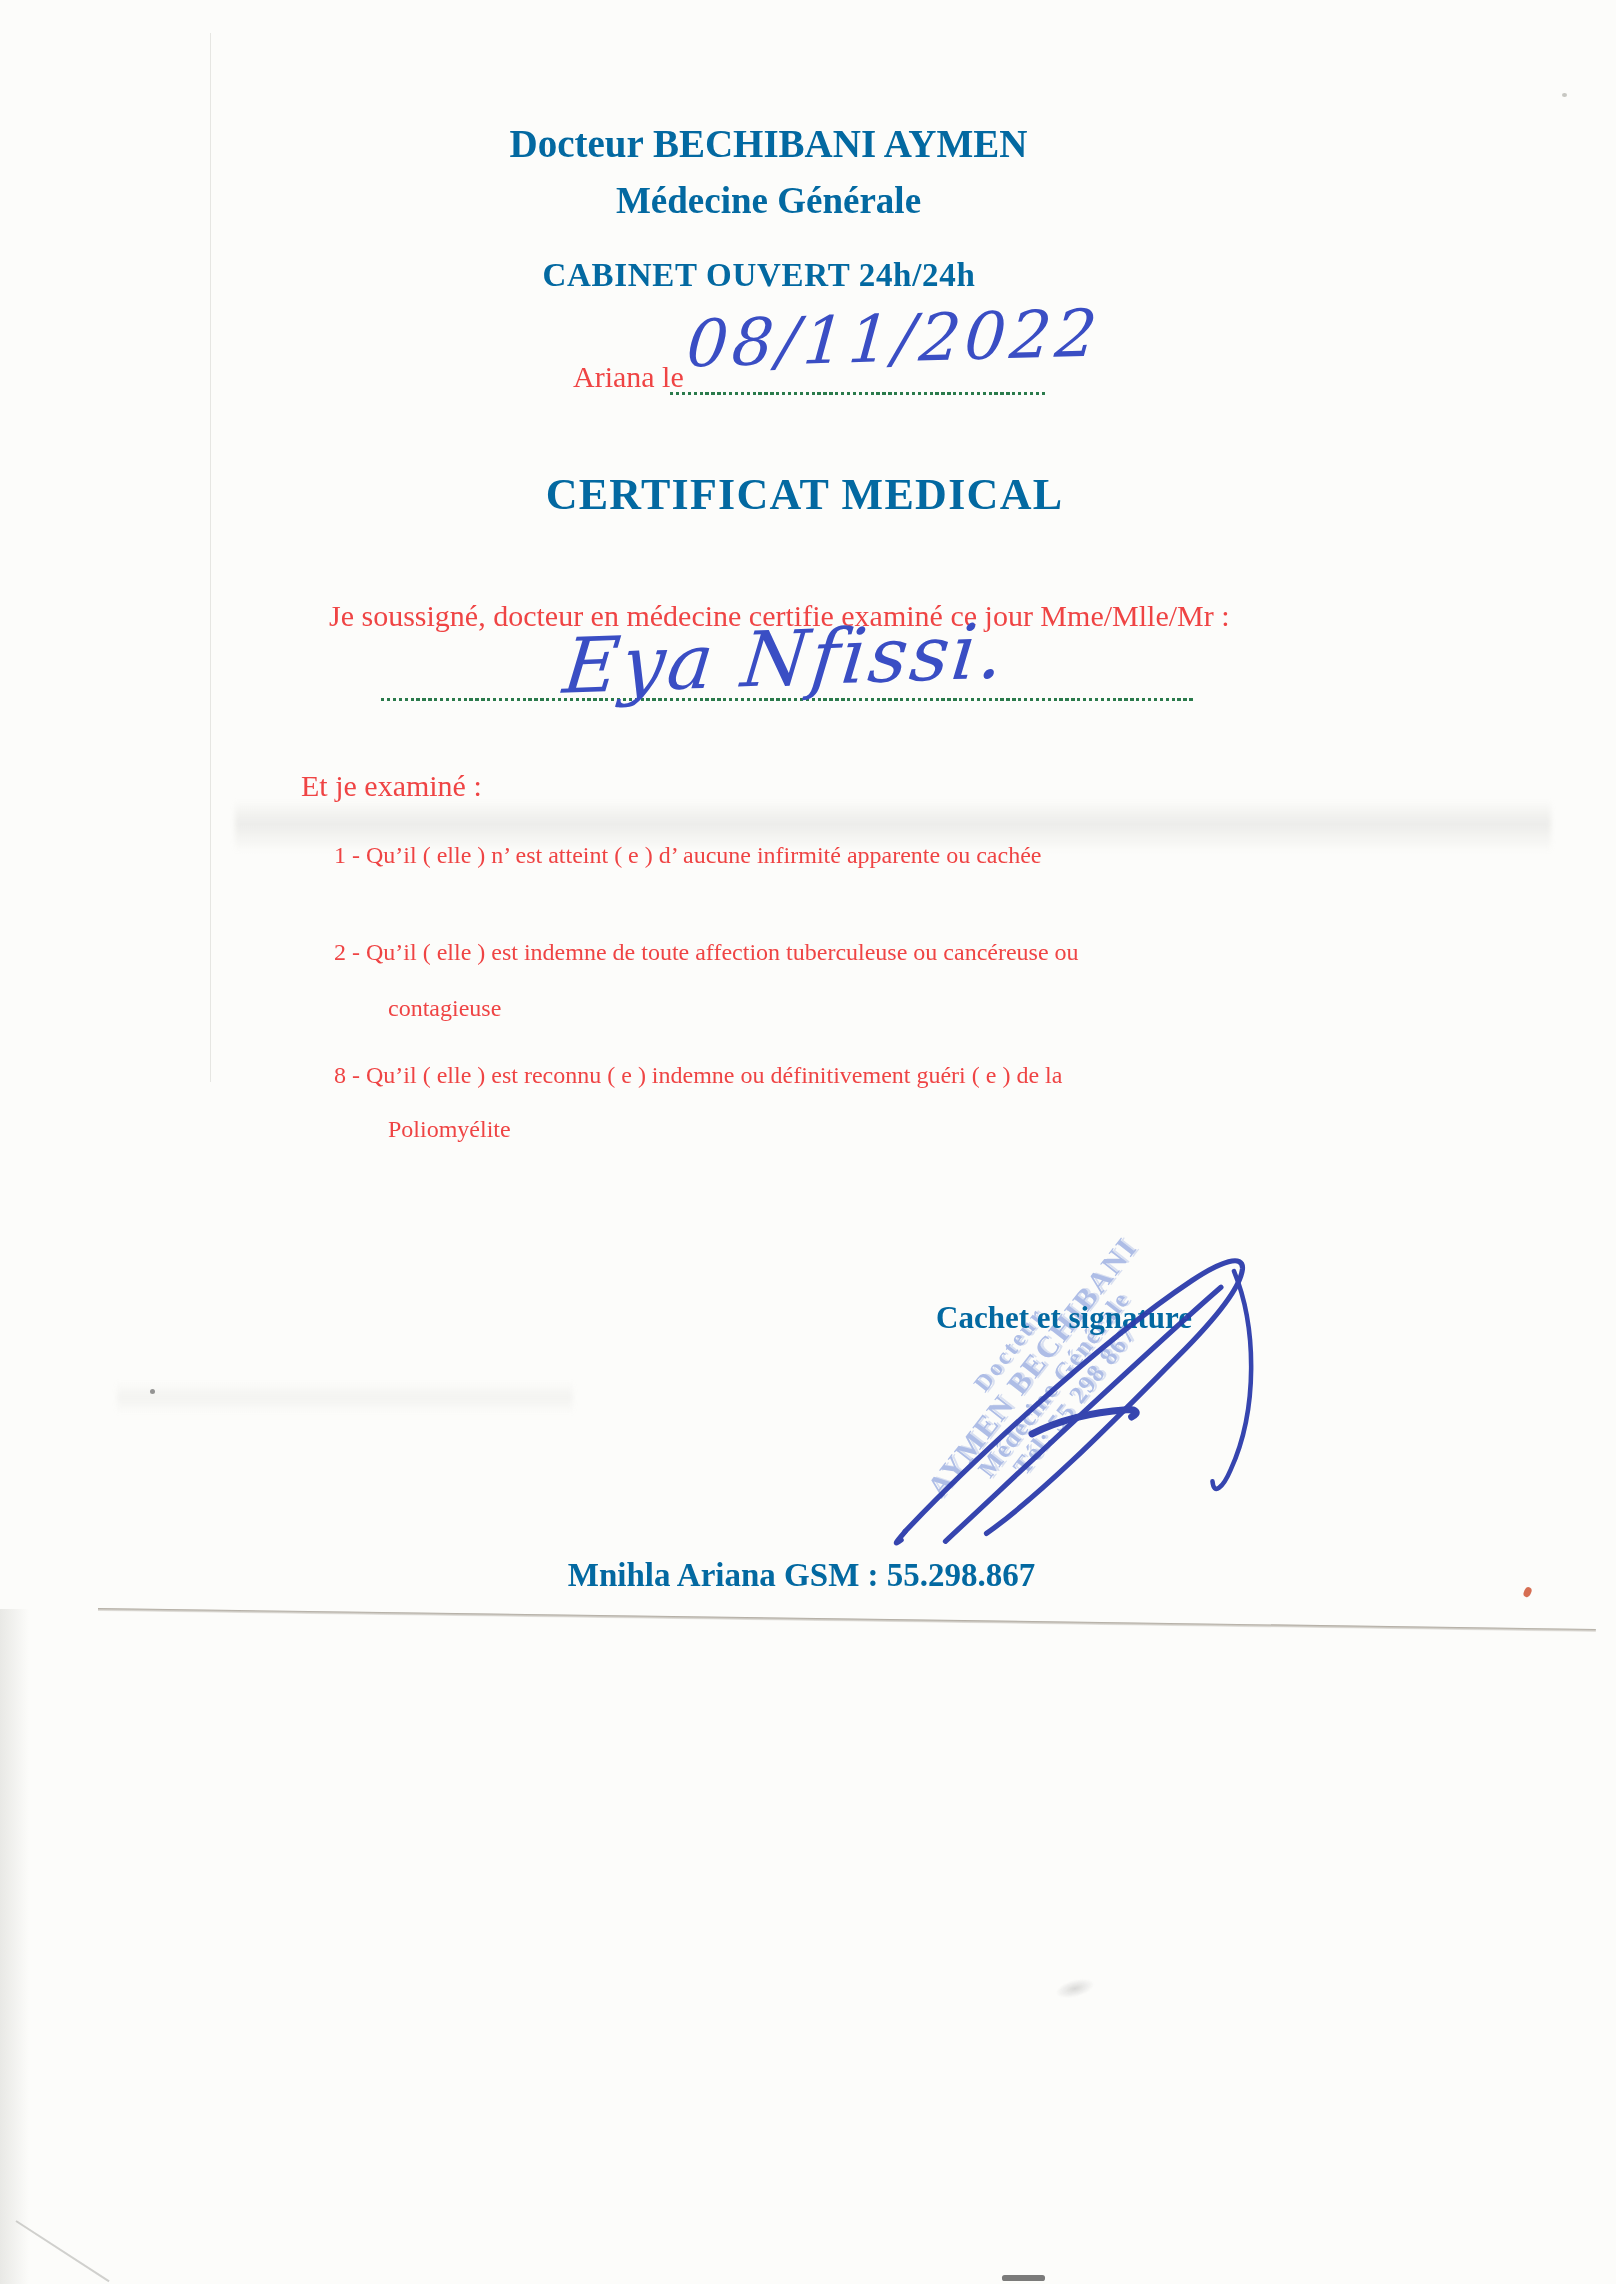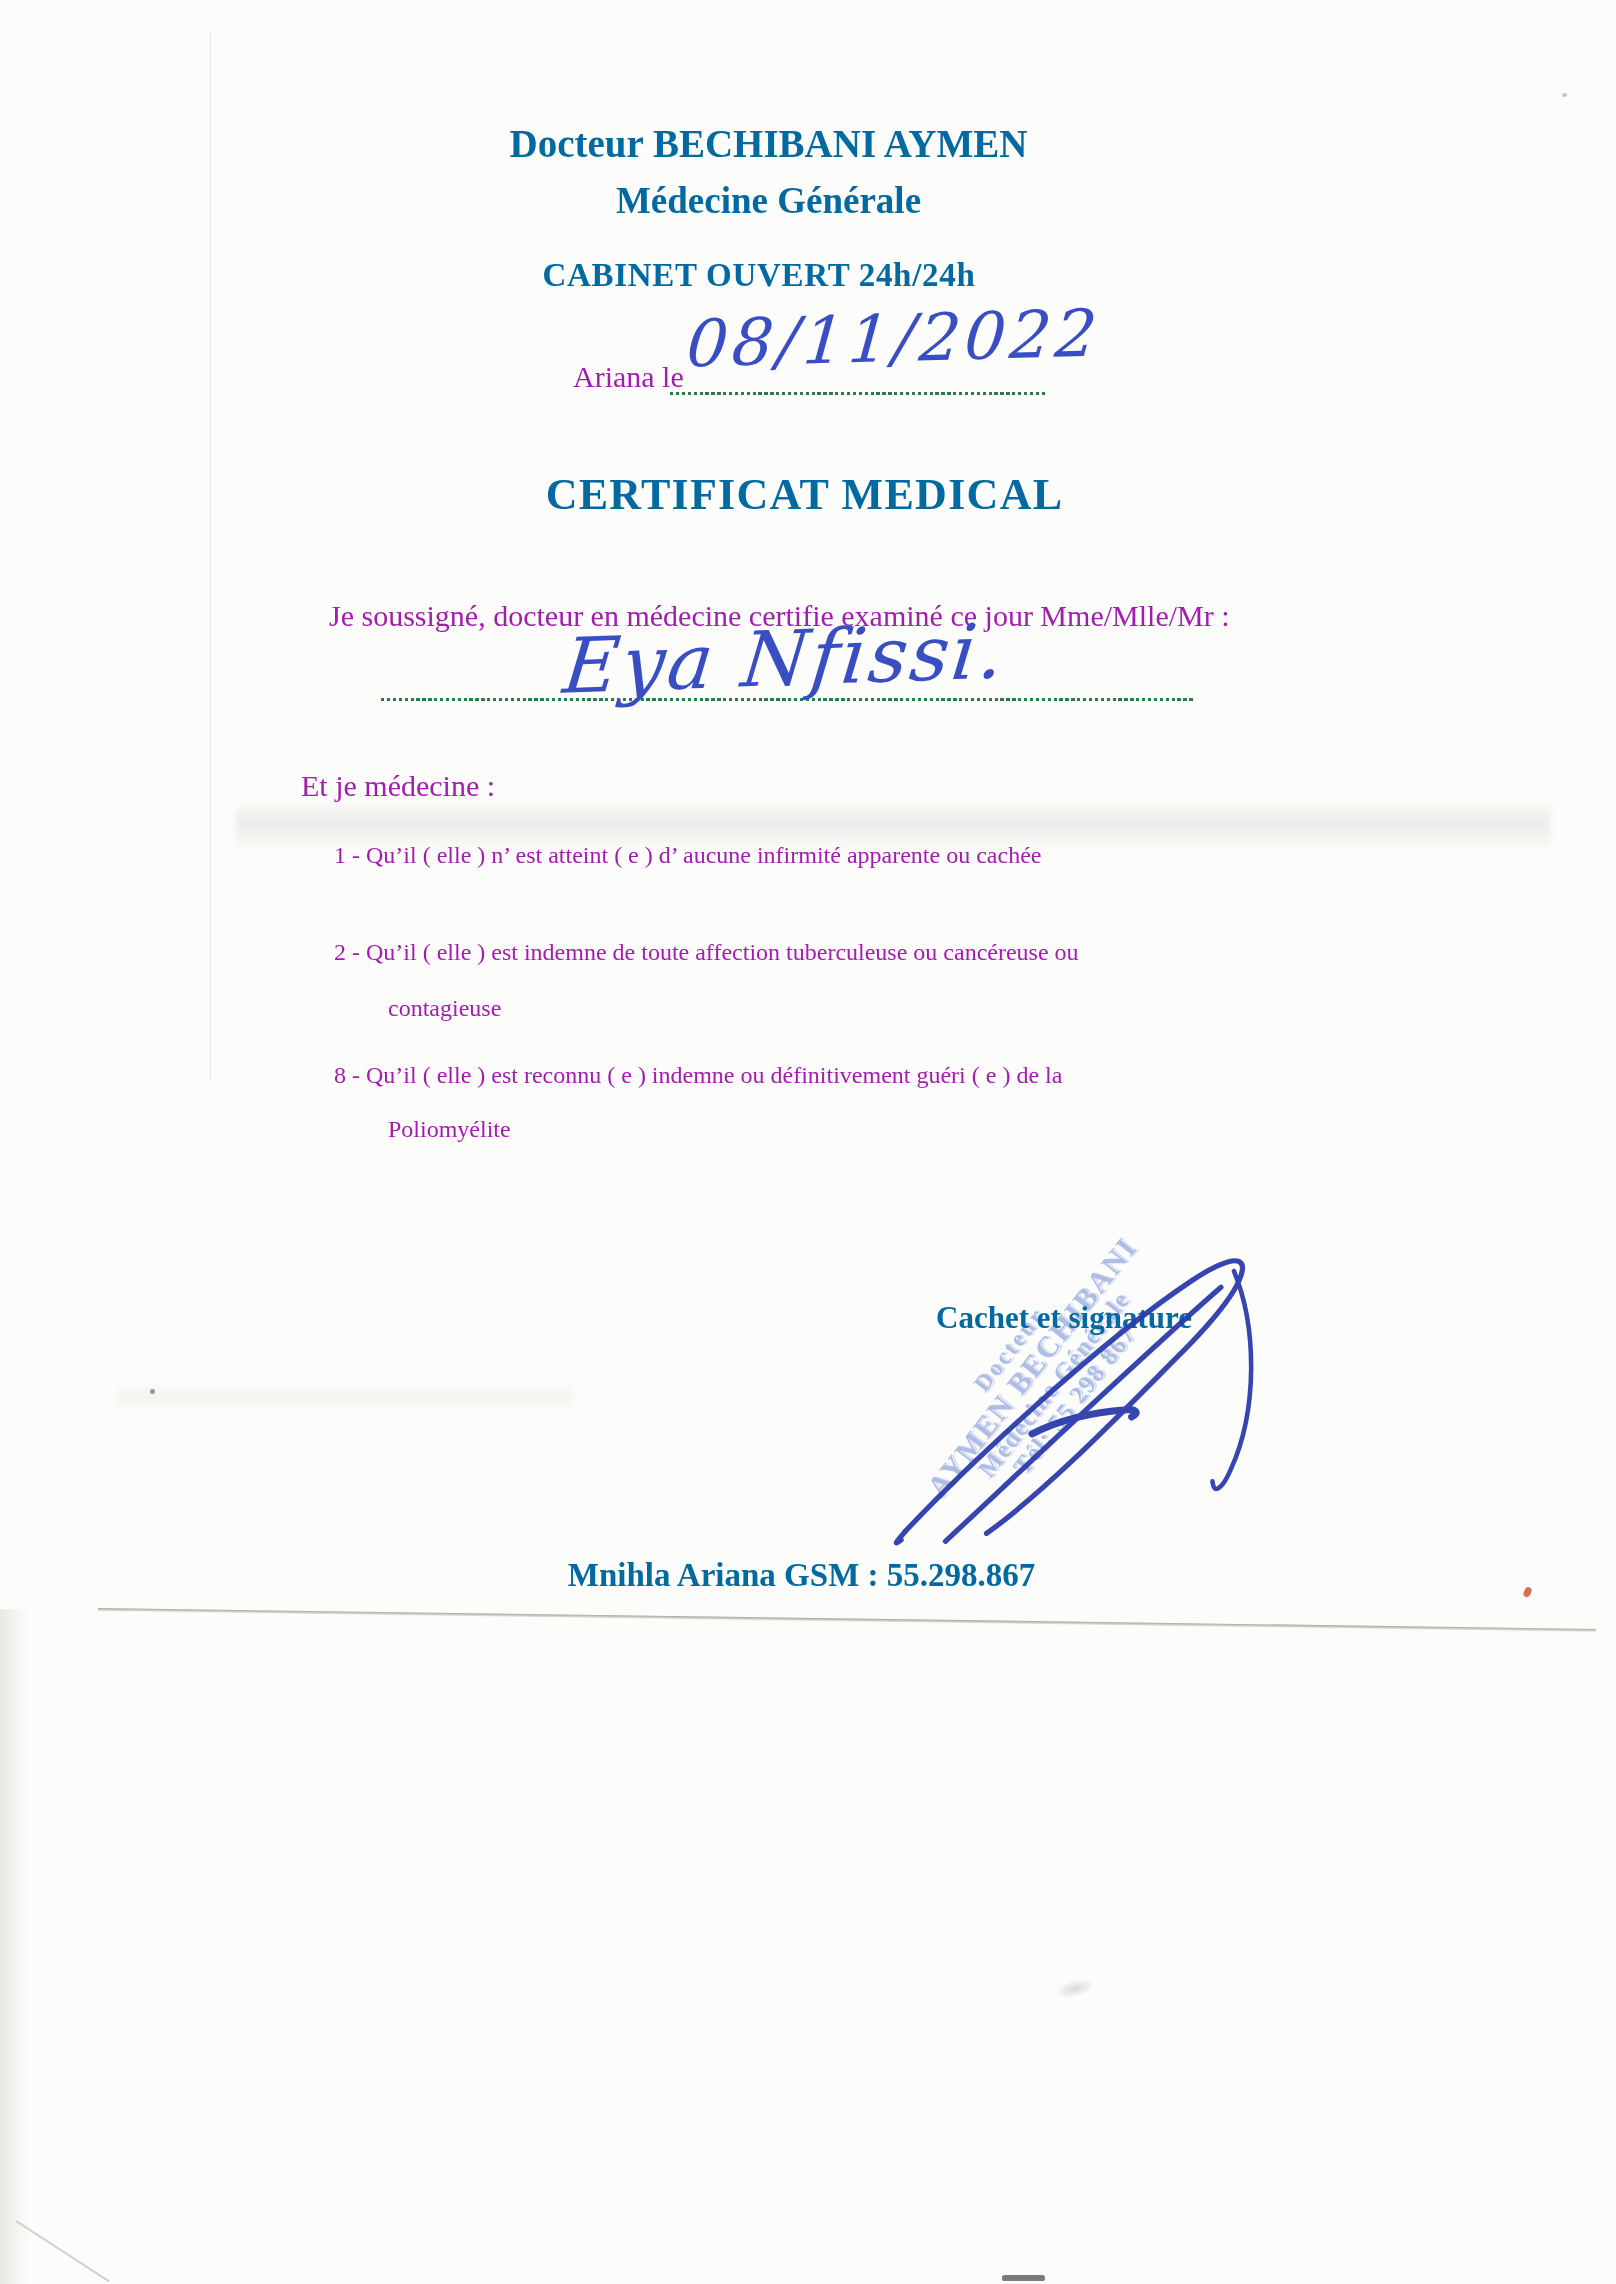--- a/index.html
+++ b/index.html
@@ -34,21 +34,21 @@
     transform:rotate(-15deg);filter:blur(0.7px);}
   .corner-crease{position:absolute;left:16.3px;top:2220px;width:111px;height:2px;
     background:rgba(172,172,168,.55);transform:rotate(33deg);transform-origin:left center;}
   .bottom-speck{position:absolute;left:1002px;top:2275px;width:43px;height:5.9px;border-radius:2.6px;
     background:#4a4a48;opacity:.72;}
   .top-speck{position:absolute;left:1562px;top:93px;width:4.6px;height:3.9px;border-radius:50%;
     background:#c7c7c2;}
 
   
   .green-bold{color:#0369a1;font-weight:bold;}
-  .green{color:#a21caf;}
+  .green{color:#ef4444;}
   .center-line{position:absolute;left:0;text-align:center;white-space:nowrap;}
 
   .doctor-line{top:121px;width:1537px;font-size:39px;}
   .specialty-line{top:179px;width:1537px;font-size:37px;}
   .cabinet-line{top:257px;width:1518px;font-size:33px;letter-spacing:0.7px;}
   .title-line{top:469px;width:1609px;font-size:44px;letter-spacing:1.3px;}
   .footer-line{top:1557px;width:1603px;font-size:33px;}
 
   .ariana-label{position:absolute;left:573px;top:360px;font-size:30px;white-space:nowrap;}
   .intro-line{position:absolute;left:329px;top:599px;font-size:30px;white-space:nowrap;}
@@ -110,21 +110,21 @@
   <div class="ariana-label green">Ariana le</div>
   <div class="dotline dot-date"></div>
   <div class="handwriting hw-date">08/11/2022</div>
 
   <div class="center-line title-line green-bold">CERTIFICAT MEDICAL</div>
 
   <div class="intro-line green">Je soussigné, docteur en médecine certifie examiné ce jour Mme/Mlle/Mr :</div>
   <div class="dotline dot-name"></div>
   <div class="handwriting hw-name">Eya Nfissi.</div>
 
-  <div class="declare-label green">Et je médecine :</div>
+  <div class="declare-label green">Et je examiné :</div>
 
   <div class="decl d1 green">1 - Qu’il ( elle ) n’ est atteint ( e ) d’ aucune infirmité apparente ou cachée</div>
 
   <div class="decl d2 green">2 - Qu’il ( elle ) est indemne de toute affection tuberculeuse ou cancéreuse ou</div>
   <div class="decl d2b green">contagieuse</div>
 
   <div class="decl d3 green">8 - Qu’il ( elle ) est reconnu ( e ) indemne ou définitivement guéri ( e ) de la</div>
   <div class="decl d3b green">Poliomyélite</div>
 
 

